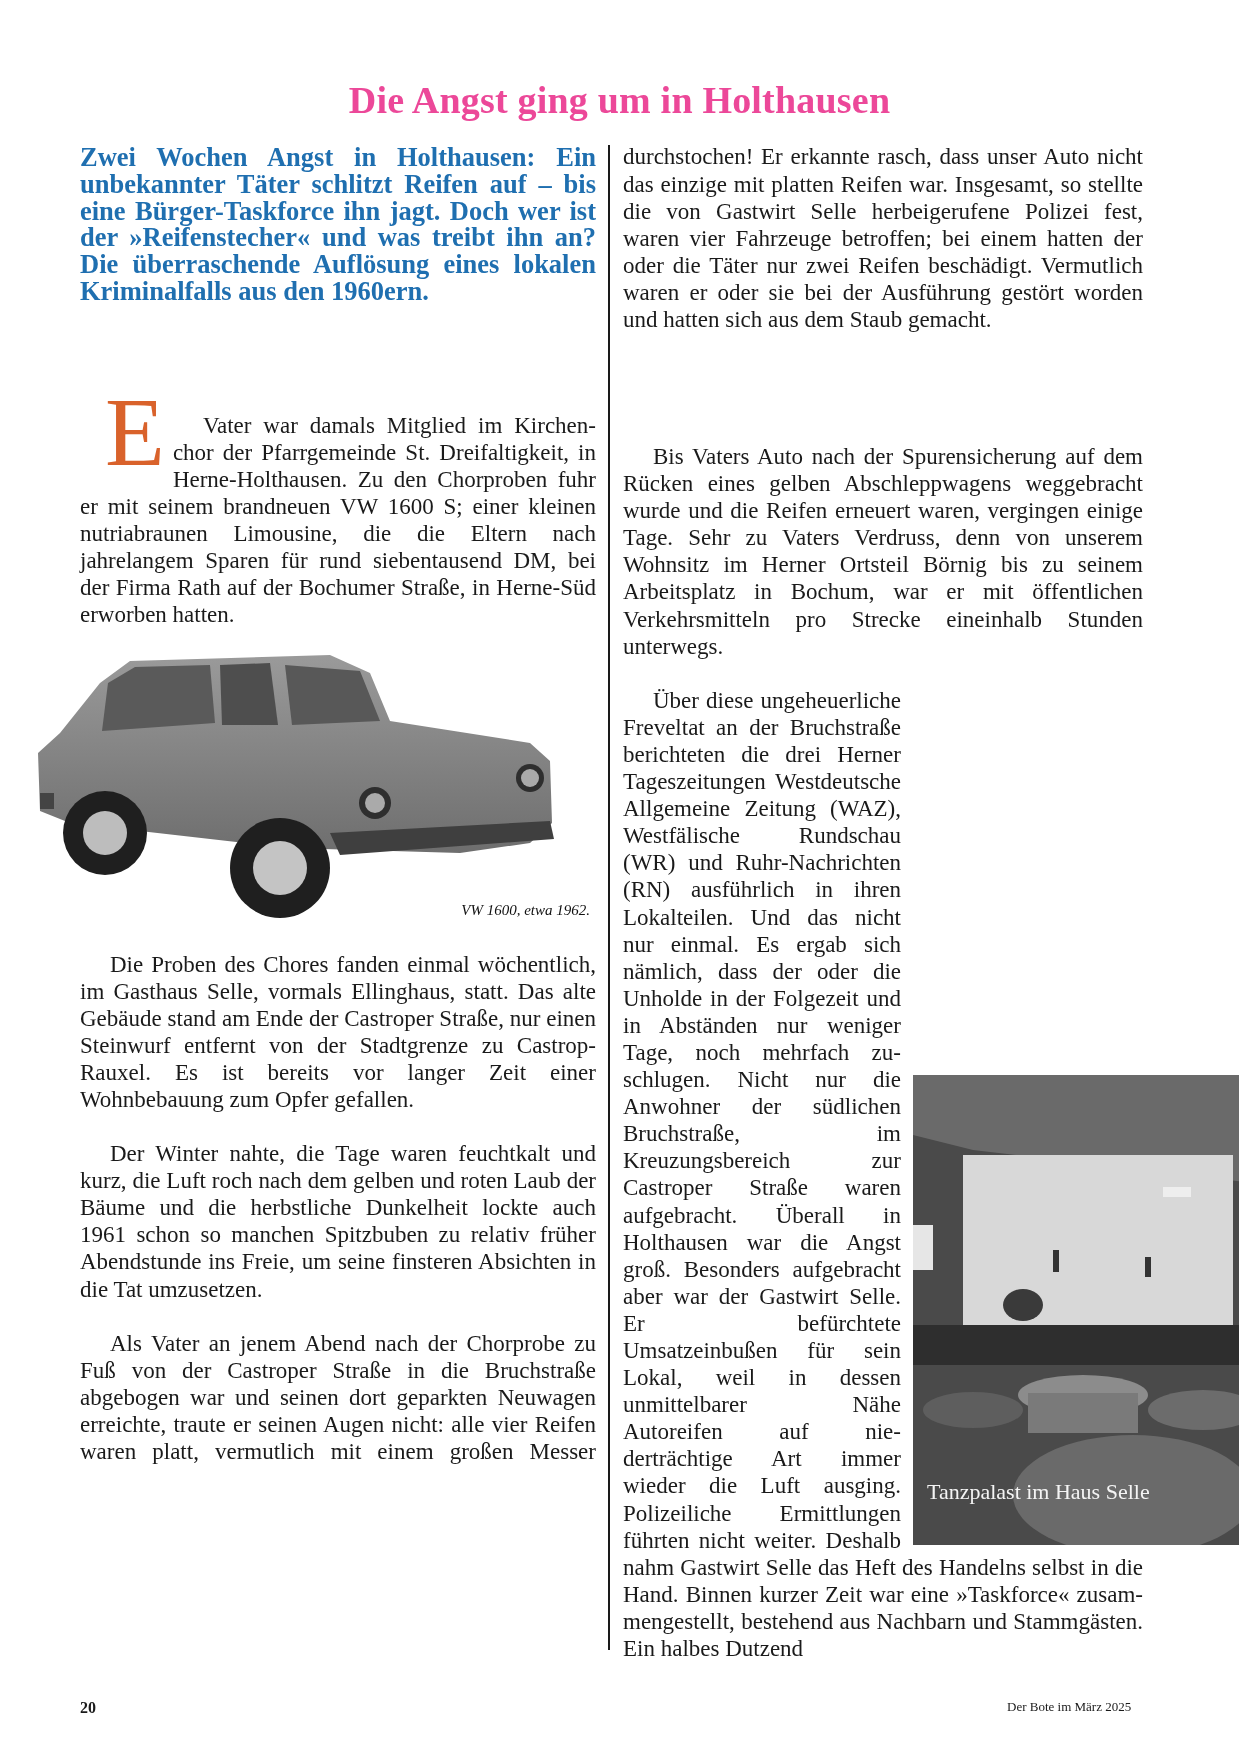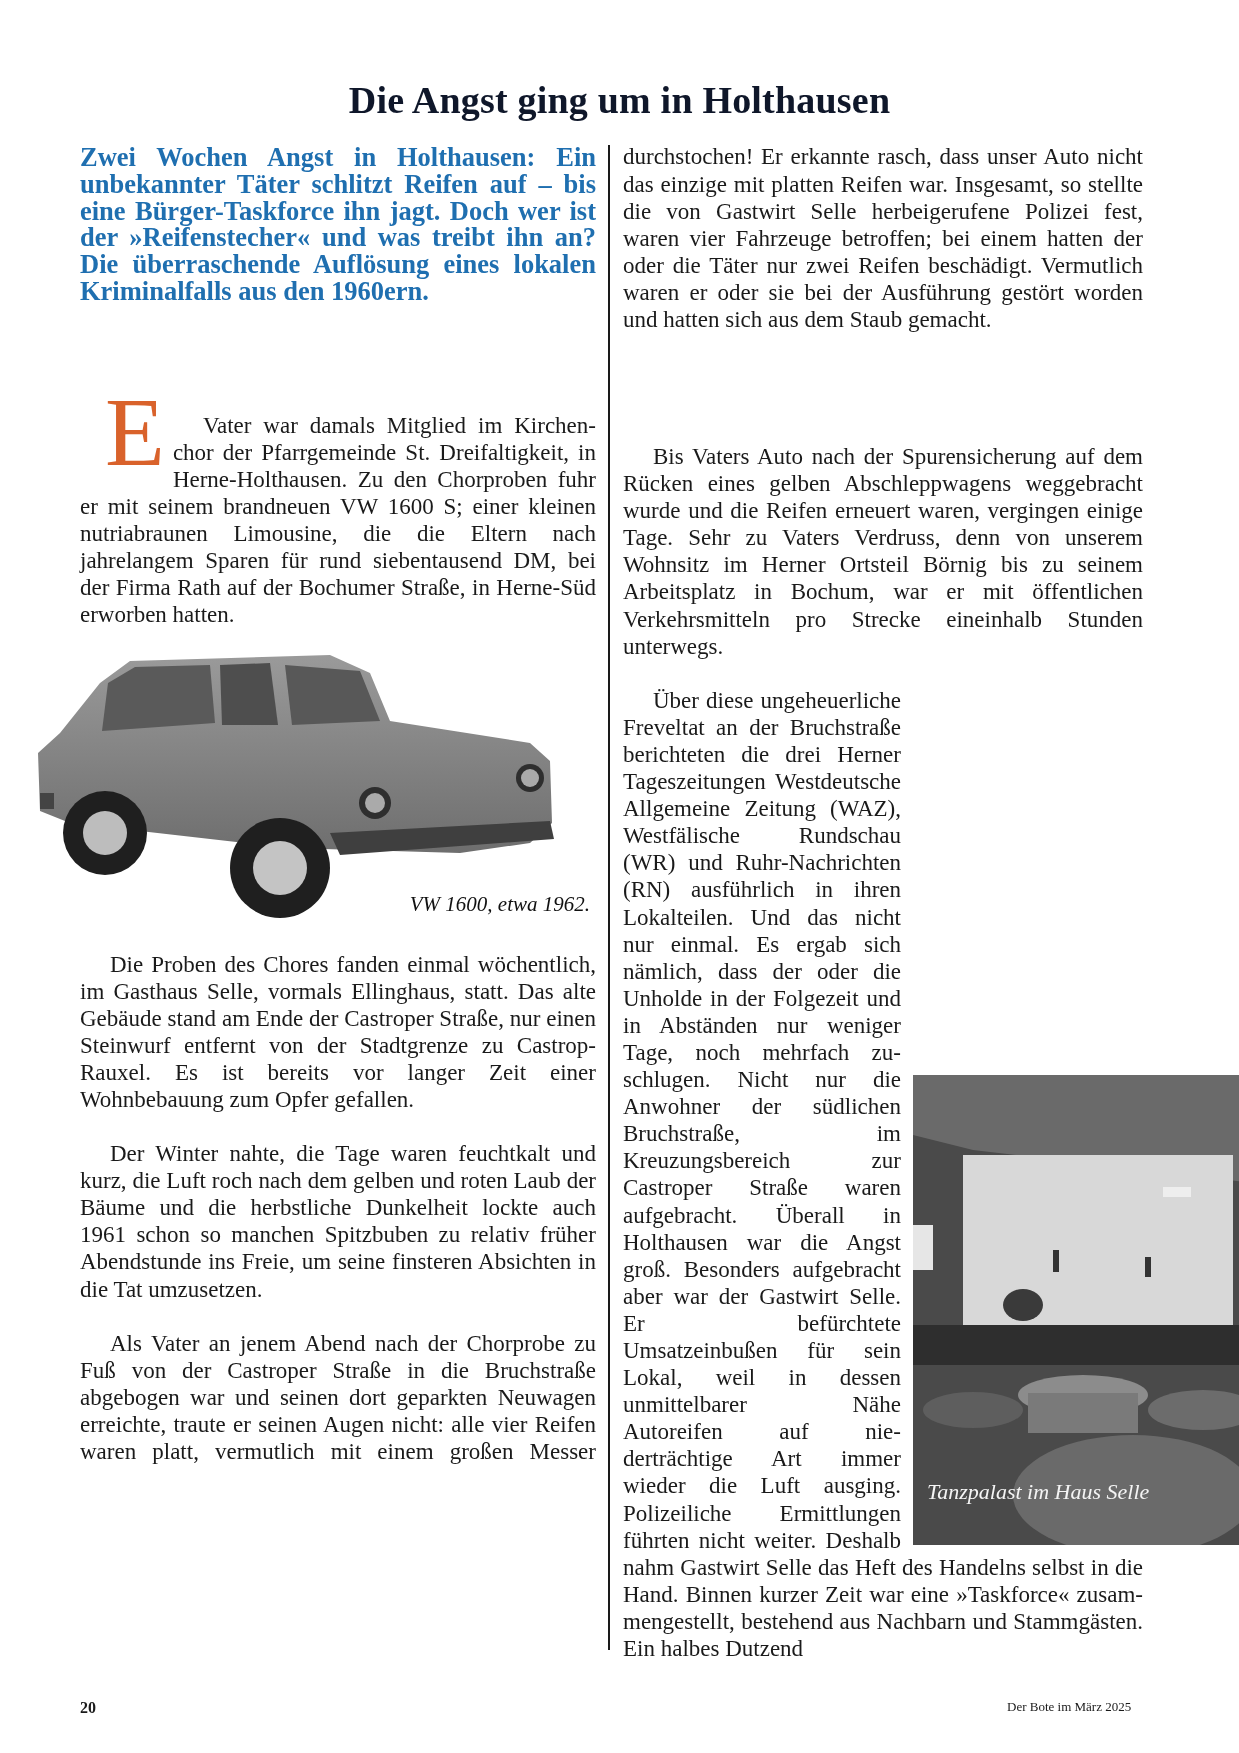--- a/index.html
+++ b/index.html
@@ -1,39 +1,39 @@
 <!DOCTYPE html>
 <html><head>
 <meta charset="utf-8">
 <style>
   html, body { margin: 0; padding: 0; background: #ffffff; }
   body { width: 1239px; height: 1753px; position: relative; overflow: hidden;
          font-family: "DejaVu Serif", "Liberation Serif", serif; color: #1a1a1a; }
   .title { position: absolute; left: 0; width: 1239px; top: 78px; text-align: center;
            font-family: "Liberation Serif", "DejaVu Serif", serif; font-weight: bold;
-           font-size: 38px; letter-spacing: 0.2px; color: #0f172a; margin: 0; }
+           font-size: 38px; letter-spacing: 0.2px; color: #ec4899; margin: 0; }
   .col { position: absolute; top: 144px; width: 516px; font-size: 21.4px; line-height: 27.1px; }
   .col-left { left: 80px; }
   .col-right { left: 623px; width: 520px; }
   .divider { position: absolute; left: 608px; top: 145px; width: 2px; height: 1505px; background: #1a1a1a; }
   .lead { font-family: "Liberation Serif", "DejaVu Serif", serif; font-weight: bold; color: #1f6fb0;
           font-size: 26.5px; line-height: 26.8px; margin: 0; text-align: justify; hyphens: manual; }
   p.body { margin: 0; text-align: justify; text-indent: 30px; font-family: "Liberation Serif", "DejaVu Serif", serif;
            font-size: 23px; line-height: 27.1px; }
   p.noindent { text-indent: 0; }
   .gap { height: 27px; }
   .dropcap { float: left; font-family: "Liberation Serif", "DejaVu Serif", serif; color: #d9622b;
              font-size: 98px; line-height: 74px; margin: 6px 8px 0 25px; padding-top: 4px; }
   .car-figure { position: relative; margin: 14px 0 0 -50px; width: 566px; height: 286px; }
   .car-figure svg { position: absolute; left: 0; top: 0; }
-  .caption-car { position: absolute; right: 6px; bottom: 10px; font-style: italic;
-                 font-family: "Liberation Serif", "DejaVu Serif", serif; font-size: 21px; color: #111; }
+  .caption-car { position: absolute; right: 6px; bottom: 4px; font-style: italic;
+                 font-family: "Liberation Serif", "DejaVu Serif", serif; font-size: 15px; color: #111; }
   .wrap-photo { float: right; width: 358px; height: 470px; margin: 22px -128px 0 12px; position: relative;
                 background: #555; overflow: hidden; }
-  .caption-photo { position: absolute; left: 14px; bottom: 40px; font-style: italic; color: #f4f4f4;
+  .caption-photo { position: absolute; left: 14px; bottom: 40px; color: #f4f4f4;
                    font-family: "Liberation Serif", "DejaVu Serif", serif; font-size: 22px; }
   .footer-left { position: absolute; left: 80px; top: 1699px; font-weight: bold; font-size: 16px;
                  font-family: "Liberation Serif", "DejaVu Serif", serif; }
   .footer-right { position: absolute; left: 1007px; top: 1699px; font-size: 13px;
                   font-family: "Liberation Serif", "DejaVu Serif", serif; }
 </style>
 </head>
 <body>
 
 <h1 class="title">Die Angst ging um in Holthausen</h1>

